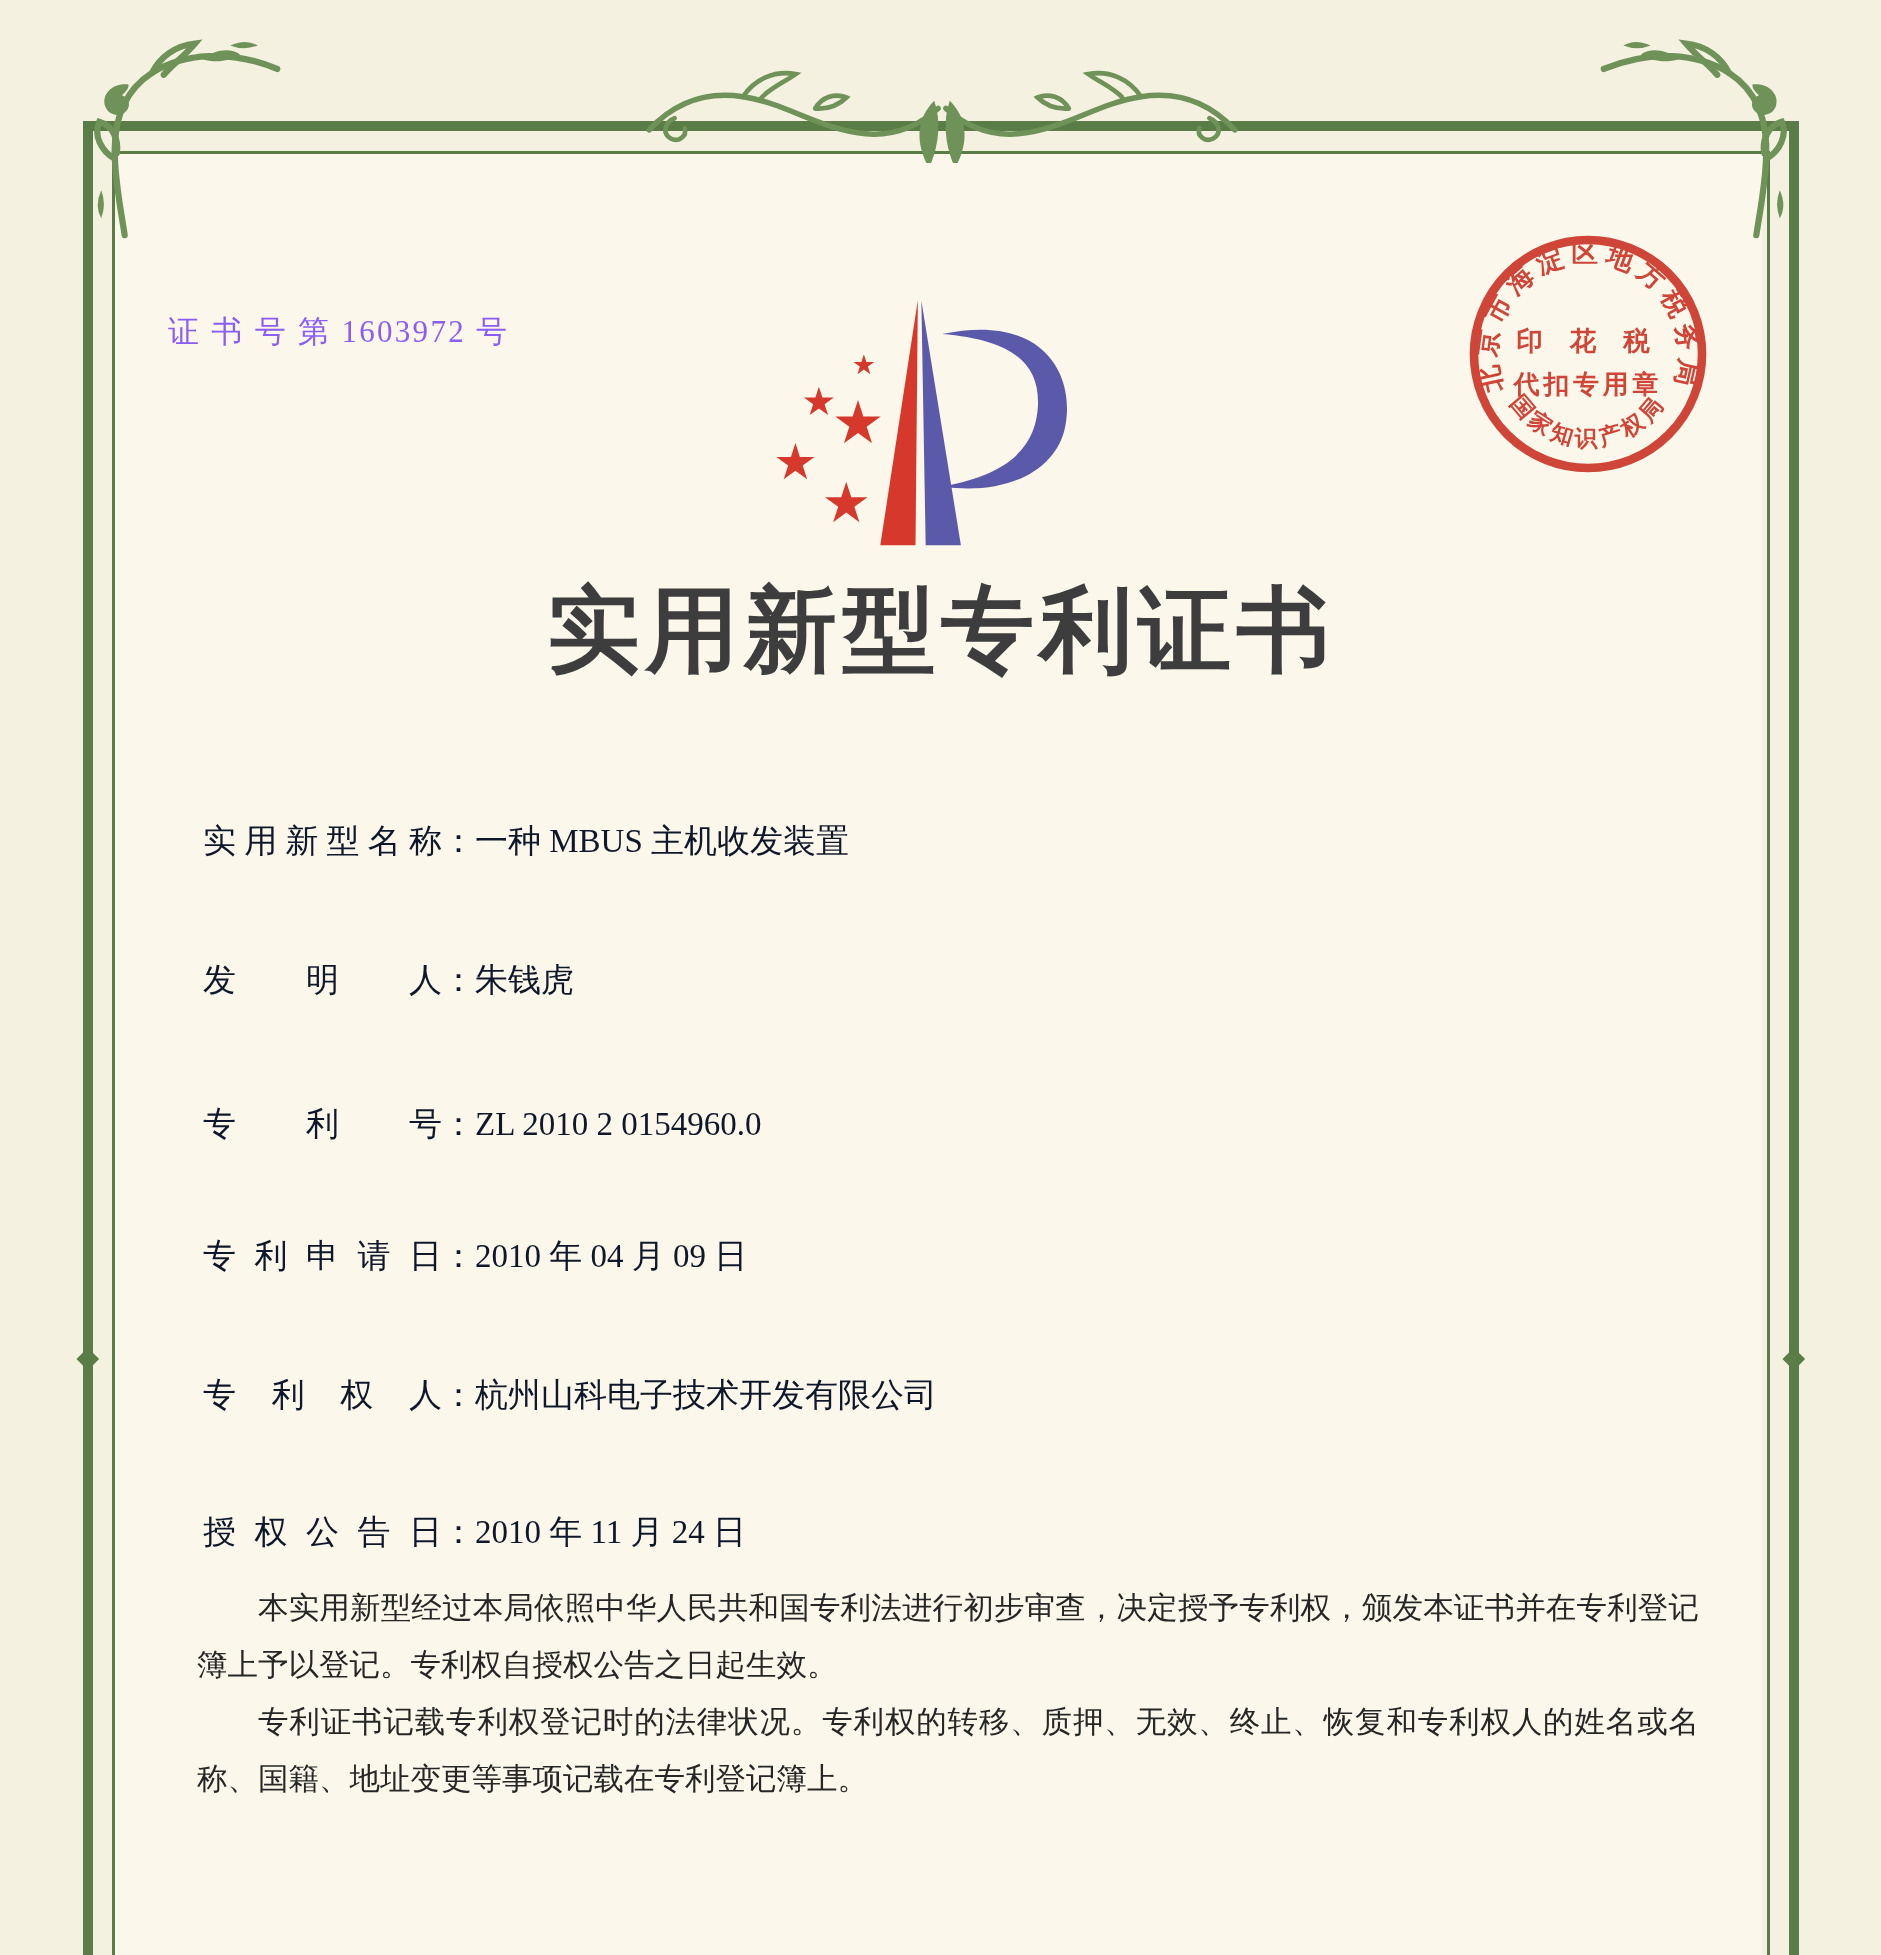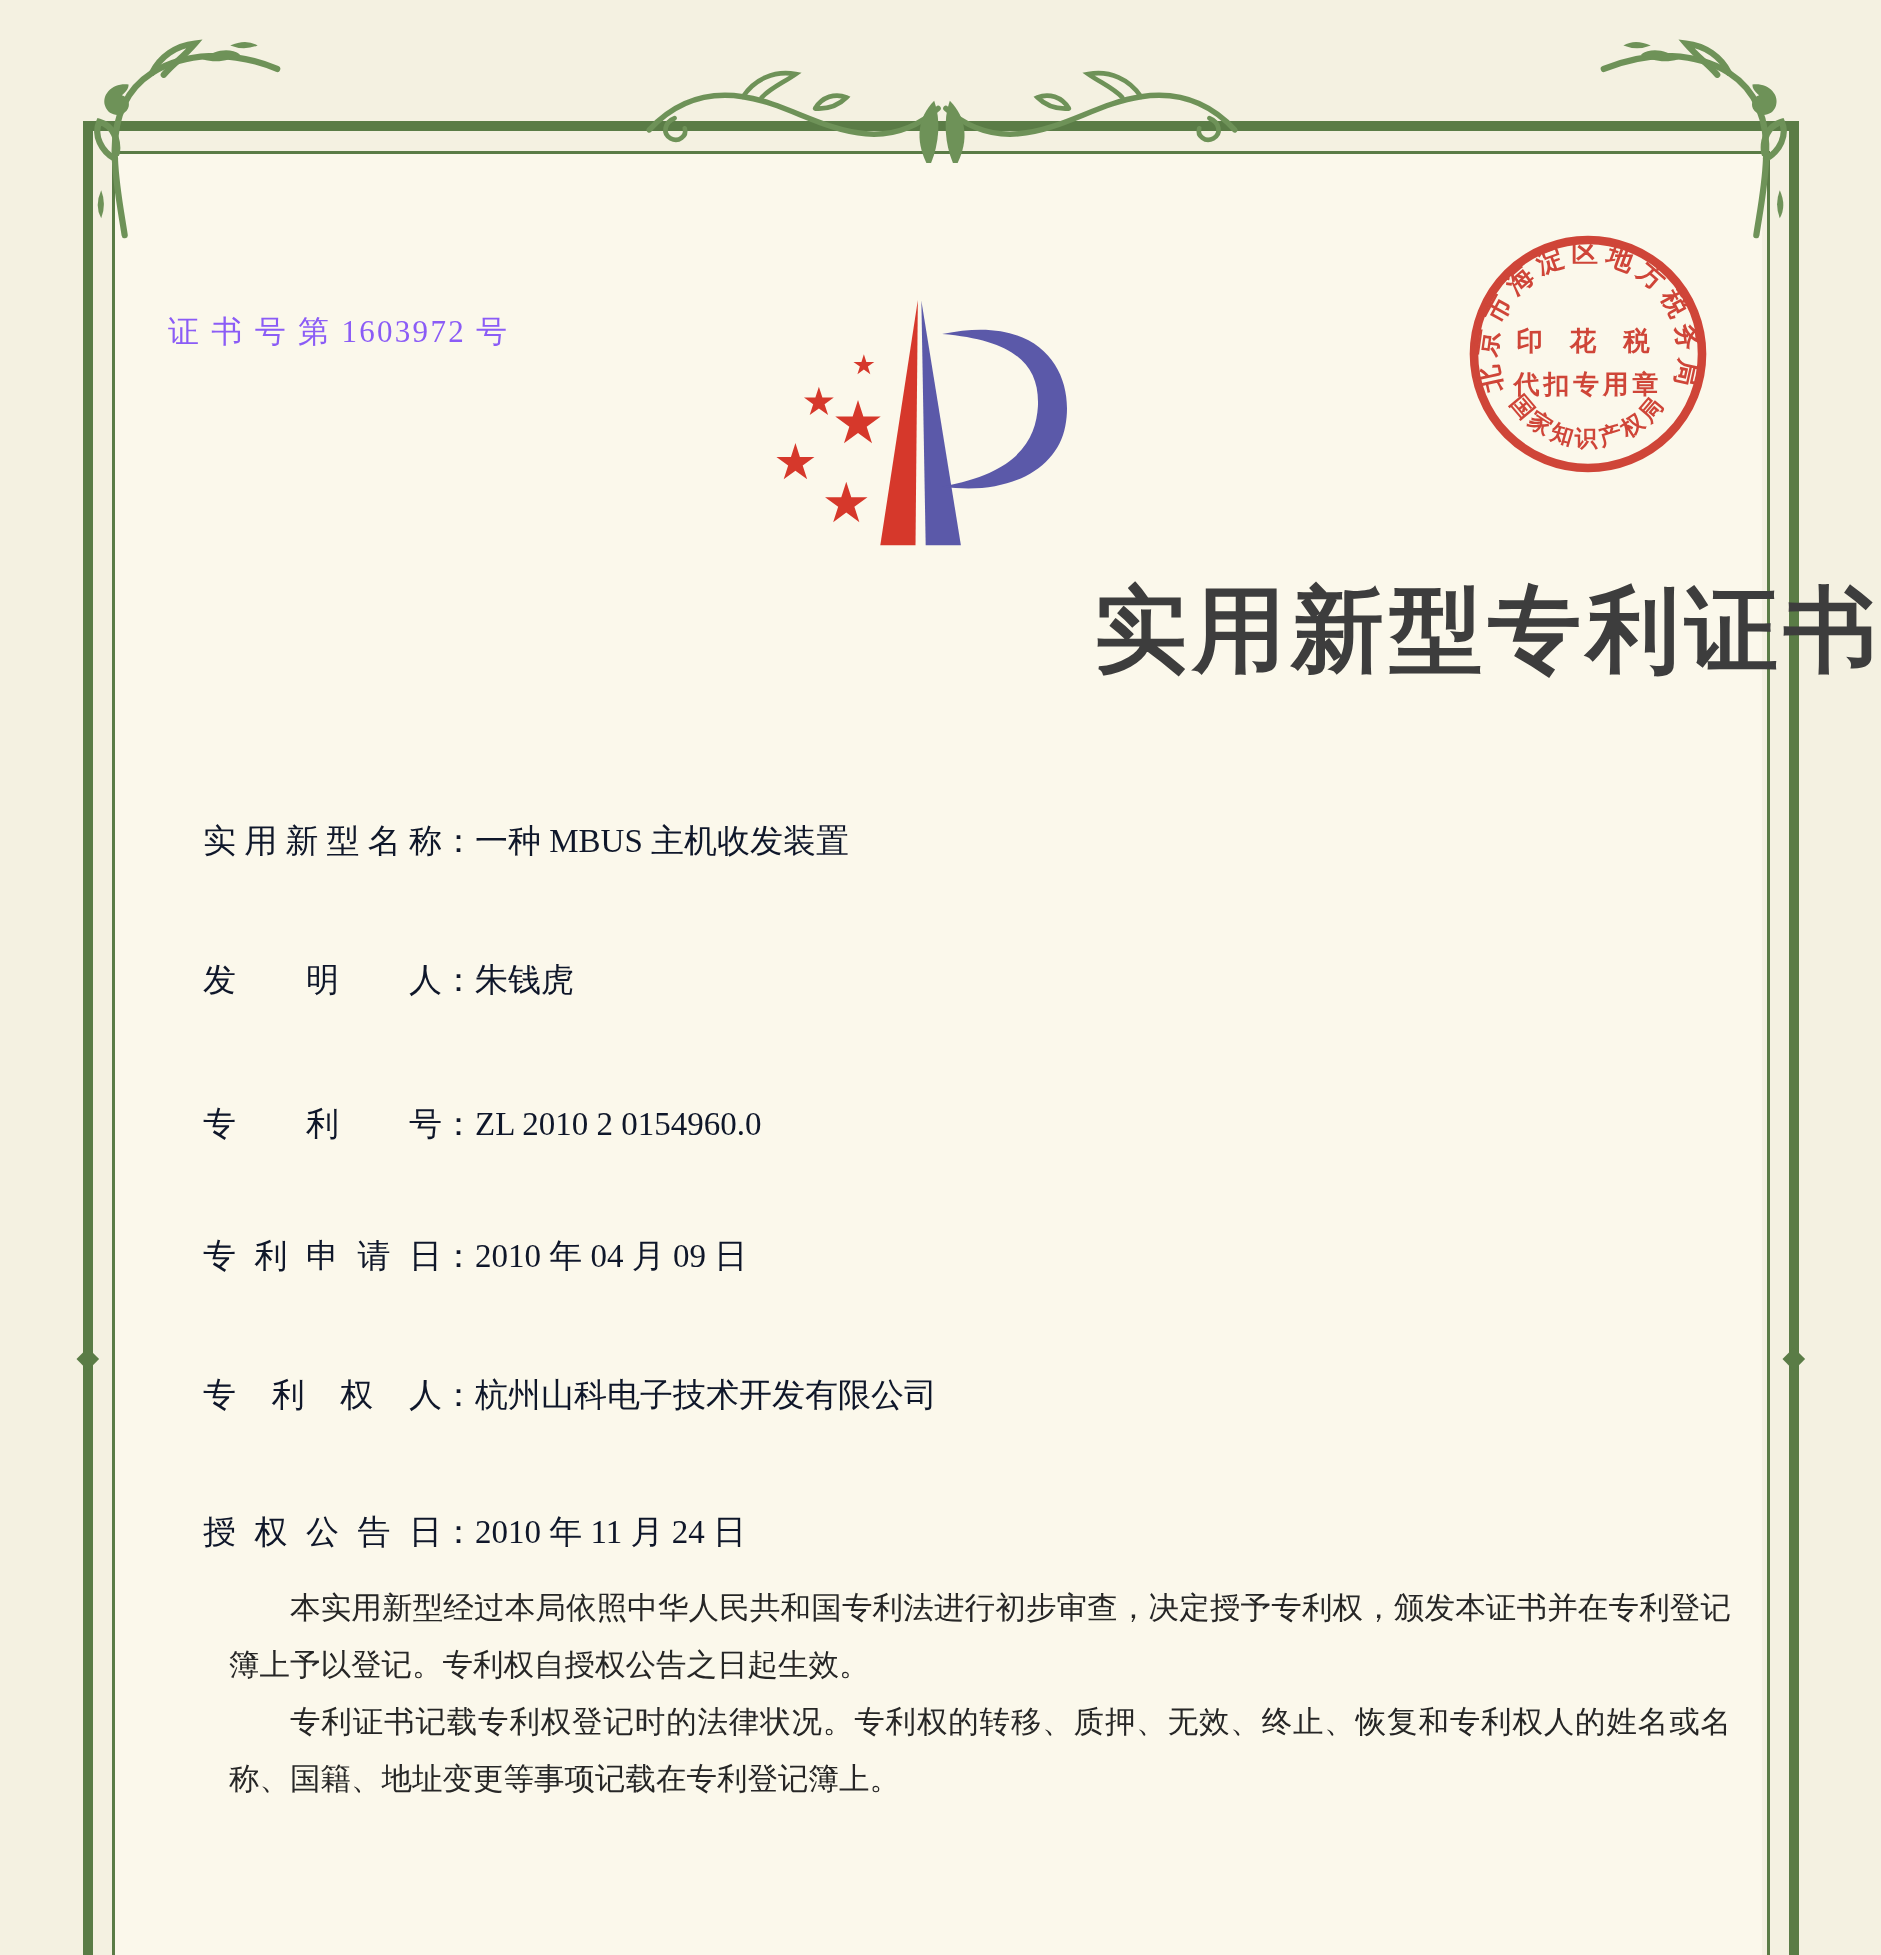--- a/index.html
+++ b/index.html
@@ -9,27 +9,27 @@
   .frame-outer{position:absolute;left:83px;top:121px;width:1696px;height:2446px;
                border:10.2px solid #5a7c46;z-index:2;}
   .frame-inner{position:absolute;left:112px;top:151px;width:1652px;height:2402px;
                border:3.5px solid #5a7c46;z-index:2;}
   .diamond{position:absolute;width:15.6px;height:15.6px;background:#5a7c46;transform:rotate(45deg);z-index:3;}
   .flourish{position:absolute;width:219px;height:219px;z-index:3;}
   .dragons{position:absolute;left:637px;top:46px;z-index:3;}
   .cert-no{position:absolute;left:168px;top:311px;font-size:31px;letter-spacing:2.3px;color:#8b5cf6;z-index:4;white-space:nowrap;}
   .logo{position:absolute;left:770px;top:289px;z-index:4;}
   .tax-stamp{position:absolute;left:1465px;top:231px;z-index:5;}
-  .title{position:absolute;left:0;top:568px;width:100%;text-align:right;font-size:93px;font-weight:700;
+  .title{position:absolute;left:0;top:568px;width:100%;text-align:center;font-size:93px;font-weight:700;
          letter-spacing:5.5px;color:#3d3d3d;z-index:4;}
   .field{position:absolute;left:203px;font-size:33px;color:#0f172a;white-space:nowrap;z-index:4;}
   .field .lbl{display:inline-block;width:239px;text-align:justify;text-align-last:justify;vertical-align:bottom;}
   .f1{top:819px}.f2{top:958px}.f3{top:1102px}.f4{top:1234px}.f5{top:1373px}.f6{top:1510px}
   .body-text{position:absolute;left:197px;top:1580px;width:1502px;font-size:30.5px;line-height:57px;
-             text-align:justify;color:#262626;z-index:4;margin-left:32px;}
+             text-align:justify;color:#262626;z-index:4;}
   .body-text p{margin:0;text-indent:2em;}
   svg text{font-family:"Liberation Serif","DejaVu Serif",serif;}
   .stamp-ring{fill:none;stroke:#cf4538;stroke-width:22px;}
   .stamp-arc{font-size:68px;letter-spacing:16px;fill:#cf4538;font-weight:700;}
   .stamp-arc-b{font-size:58px;letter-spacing:10px;fill:#cf4538;font-weight:700;}
   .stamp-center1{font-size:68px;letter-spacing:26px;fill:#cf4538;font-weight:700;}
   .stamp-center2{font-size:66px;letter-spacing:10px;fill:#cf4538;font-weight:700;}
   .orn-stroke{fill:none;stroke:#6e9258;stroke-width:16px;stroke-linecap:round;}
   .orn-fill{fill:#6e9258;}
 </style>

